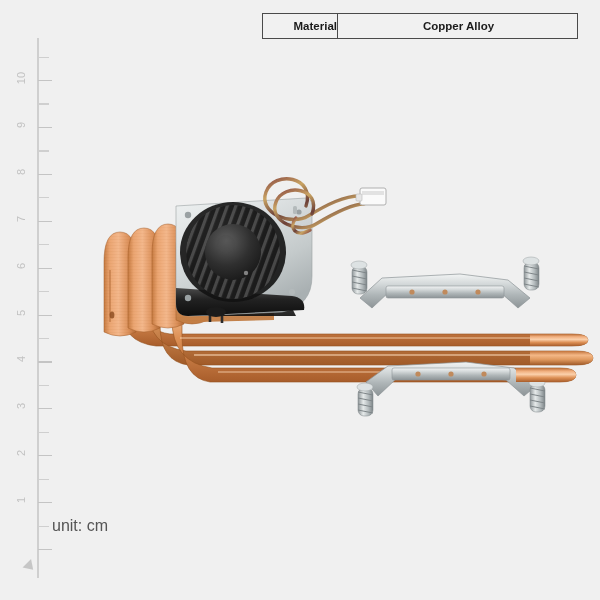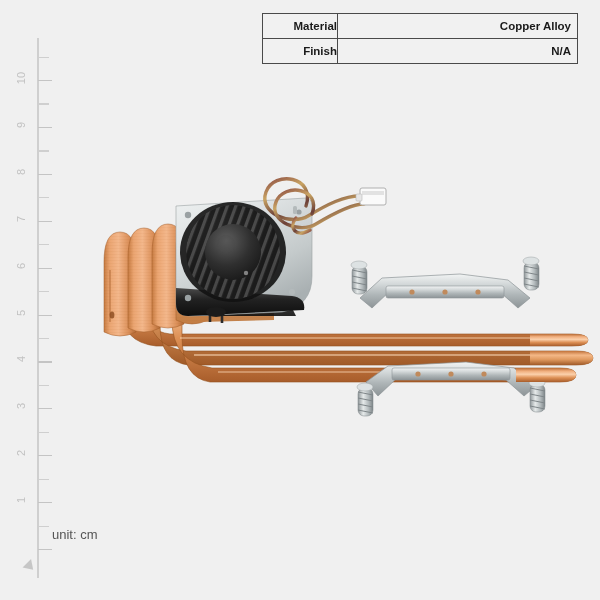--- a/index.html
+++ b/index.html
@@ -23,21 +23,21 @@
     font-size:11.5px;
     font-weight:bold;
     color:#1a1a1a;
     height:24px;
     line-height:24px;
     padding:0 6px;
     background:#f1f1f1;
     white-space:nowrap;
   }
   .spec-table td.k{width:68px;text-align:right;padding-right:0;}
-  .spec-table td.v{text-align:right;padding-left:8px;}
+  .spec-table td.v{text-align:center;padding-left:8px;}
 
   
   .ruler-v{position:absolute;left:0;top:0;width:56px;height:600px;}
   .ruler-h{position:absolute;left:0;bottom:0;width:600px;height:60px;}
 
   .axis-v{position:absolute;left:37px;top:38px;width:1.5px;height:540px;background:#cfcfcf;}
 
   .tick-v{position:absolute;height:1.2px;background:#cfcfcf;left:38px;}
   .tick-v.major{width:14px;background:#c4c4c4;}
   .tick-v.half{width:11px;}
@@ -50,40 +50,36 @@
 
   .origin-v{
     position:absolute;left:24px;top:562px;width:0;height:0;
     border-left:6px solid transparent;border-right:6px solid transparent;
     border-top:9px solid #c6c6c6;
     transform:rotate(-45deg);
   }
 
   .unit-label{
     position:absolute;left:52px;top:517px;
-    font-size:13px;color:#555;margin-top:10px;
+    font-size:16px;color:#555;
   }
 
   
   .photo{position:absolute;left:60px;top:170px;width:540px;height:250px;}
 </style>
 </head>
 <body>
 
 <div id="stage">
 
   <table class="spec-table">
     <tbody>
       <tr>
         <td class="k">Material</td>
         <td class="v">Copper Alloy</td>
-      </tr>
-      <tr>
-        <td class="k">Finish</td>
-        <td class="v">N/A</td>
       </tr>
     </tbody>
   </table>
 
   <div class="ruler-v">
     <div class="axis-v"></div>
     <div class="origin-v"></div>
     <div id="vticks">
         <div class="tick-v major" style="top: 549px;"></div>
         <div class="tick-v half" style="top: 525.5px;"></div>

